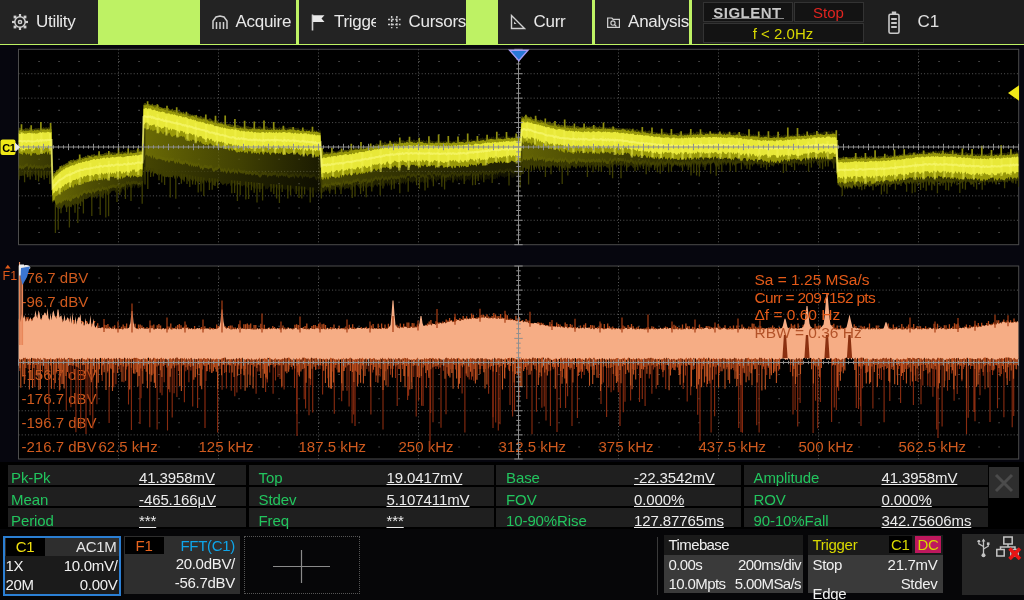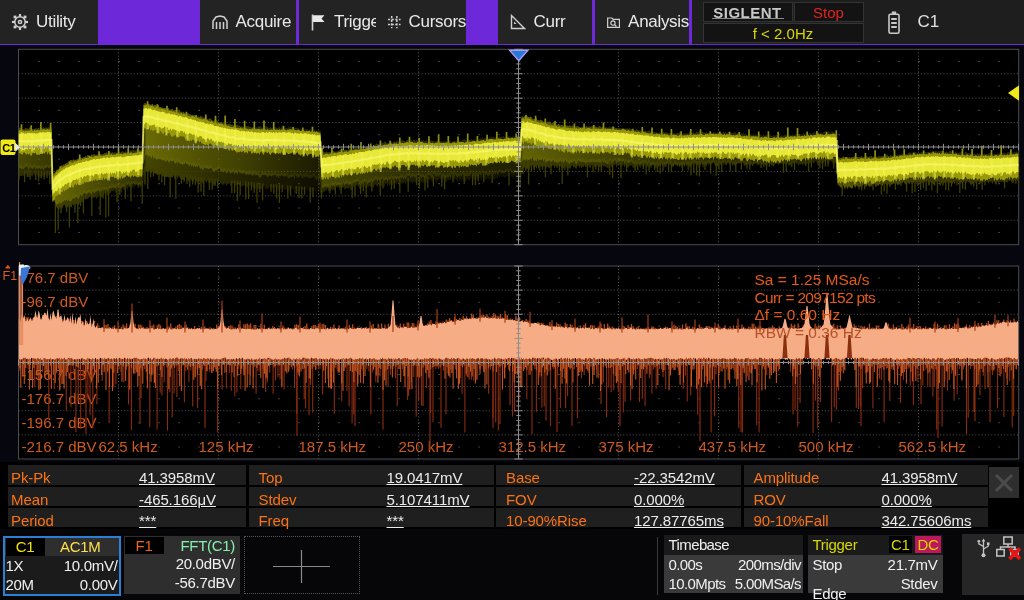--- a/index.html
+++ b/index.html
@@ -1,31 +1,31 @@
 <!DOCTYPE html>
 <html><head>
 <meta charset="utf-8">
 <style>
 * { margin:0; padding:0; box-sizing:border-box; }
 html,body { width:1024px; height:600px; background:#06060e; overflow:hidden; }
 body { font-family:"Liberation Sans", sans-serif; position:relative; }
-#topbar { position:absolute; left:0; top:0; width:1024px; height:45px; background:#6d28d9; }
+#topbar { position:absolute; left:0; top:0; width:1024px; height:45px; background:#bef264; }
 .mi { position:absolute; top:0; height:44px; background:#232323; display:flex; align-items:center; }
 .mi svg { margin-left:12px; }
 .mi span { color:#e8e8e8; font-size:17px; letter-spacing:-0.3px; margin-left:8px; }
 #tbright { position:absolute; left:691.5px; top:0; width:332.5px; height:44px; background:#1e1e1e; }
 .sbox { position:absolute; background:#131313; border:1px solid #333; }
 #siglent { left:11px; top:2px; width:90px; height:20px; color:#c8c8c8; font-weight:bold; font-size:15px; letter-spacing:0.5px; text-align:center; line-height:19px; }
 #stopbox { left:102px; top:2px; width:70px; height:20px; color:#e02420; font-size:15px; text-align:center; line-height:19px; }
 #fbox { left:11px; top:23px; width:161px; height:20px; color:#d8d800; font-size:15px; text-align:center; line-height:19px; }
 #c1lbl { position:absolute; left:226px; top:12px; color:#e0e0e0; font-size:17px; }
 #meastable { position:absolute; left:0; top:462px; width:1024px; height:67px; background:#000; font-size:15px; letter-spacing:-0.1px; }
 .trow { position:absolute; left:7.5px; width:980px; height:19.5px; background:#1f1f1f; }
 .tcell { position:absolute; top:0; height:19.5px; line-height:26px; }
-.tlab { color:#f97316; }
+.tlab { color:#22c55e; }
 .tval { color:#ececec;text-decoration:underline; }
 .tsep { position:absolute; top:0; width:2.5px; height:100%; background:#000; }
 #closex { position:absolute; left:989px; top:466.5px; width:30px; height:31px; background:#2e2e2e; }
 #bottom { position:absolute; left:0; top:529px; width:1024px; height:71px; background:#060608; font-size:15px; letter-spacing:-0.3px; }
 #c1box { position:absolute; left:2.5px; top:7px; width:118px; height:60px; background:#1b1b1b; border:2px solid #2b7fd4; }
 #c1box .hdr { position:absolute; left:0; top:0; width:100%; height:18px; background:#2e2e2e; }
 #c1box .chip { position:absolute; left:1px; top:0; width:39px; height:18px; background:#000; color:#f0e010; text-align:center; line-height:18px; }
 #f1box { position:absolute; left:123.5px; top:7px; width:116.5px; height:58px; background:#2e2e2e; }
 #f1box .chip { position:absolute; left:1px; top:1px; width:39px; height:17px; background:#000; color:#e8641e; text-align:center; line-height:17px; }
 #addbox { position:absolute; left:244px; top:6.5px; width:116px; height:58px; border:1.5px dotted #555; }
@@ -309,30 +309,30 @@
 <div id="closex">
   <svg width="30" height="31">
       <path d="M7,8 L23,24 M23,8 L7,24" stroke="#4b4b4b" stroke-width="3" fill="none"></path>
     </svg>
 </div>
 
 <div id="bottom">
   <div id="c1box">
     <div class="hdr">
         <div class="chip">C1</div>
-        <span style="position:absolute;right:18px;top:0;line-height:18px;color:#fde047">AC1M</span>
+        <span style="position:absolute;right:2px;top:0;line-height:18px;color:#e5e5e5">AC1M</span>
       </div>
     <div class="bl" style="left:1px;top:19px">1X</div>
     <div class="bl" style="right:1px;top:19px">10.0mV/</div>
     <div class="bl" style="left:1px;top:38px">20M</div>
     <div class="bl" style="right:1px;top:38px">0.00V</div>
   </div>
   <div id="f1box">
     <div class="chip">F1</div>
-    <span style="position:absolute;right:5px;top:1px;color:#86efac">FFT(C1)</span>
+    <span style="position:absolute;right:5px;top:1px;color:#0ea5e9">FFT(C1)</span>
     <div class="bl" style="right:5px;top:19px">20.0dBV/</div>
     <div class="bl" style="right:5px;top:38px">-56.7dBV</div>
   </div>
   <div id="addbox">
     <svg width="113" height="55">
         <path d="M28,29.5 H85 M56.5,13 V46" stroke="#8a8a8a" stroke-width="1.2"></path>
       </svg>
   </div>
   <div id="vsep"></div>
   <div id="tbbox">

